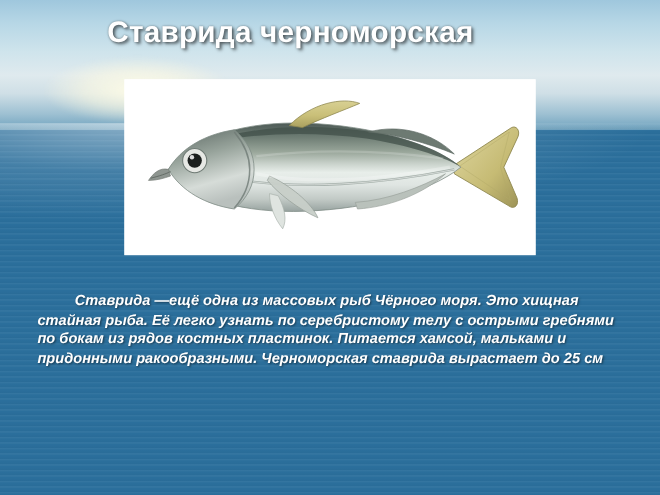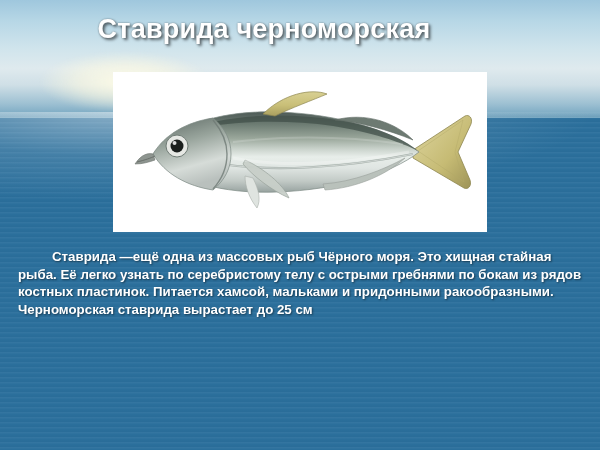--- a/index.html
+++ b/index.html
@@ -114,21 +114,22 @@
     top: 248px;
     width: 566px;
     color: #ffffff;
     font-size: 13.3px;
     font-weight: bold;
     line-height: 17.6px;
     text-shadow: 1px 1px 2px rgba(0,0,0,0.5);
     z-index: 5;
   }
   .caption p {
-    margin: 0;
+    margin: 16px;
+    font-style: italic;
   }
   .caption p.indent {
     text-indent: 34px;
   }
 </style>
 </head>
 <body>
 
 <div class="slide">
 

